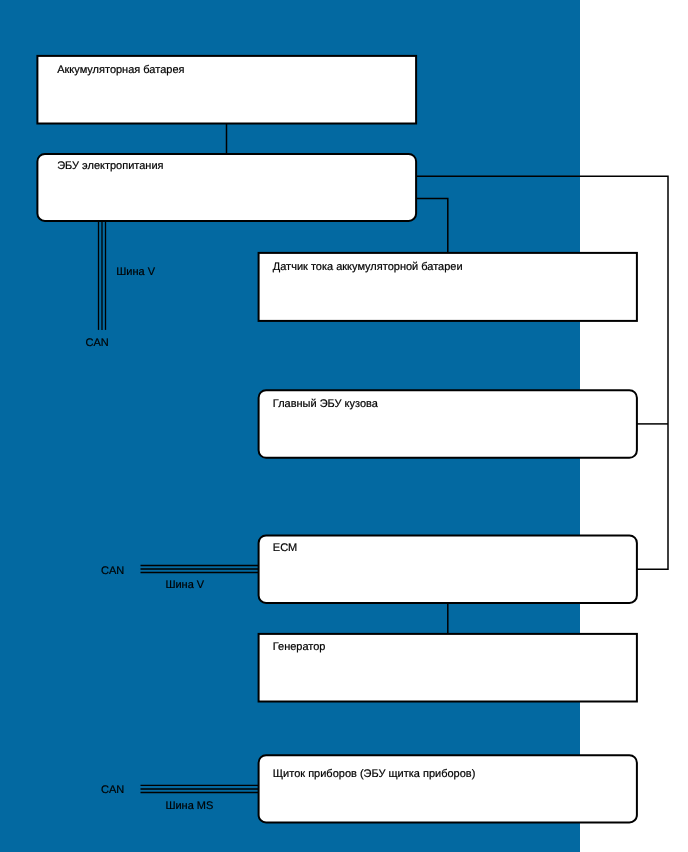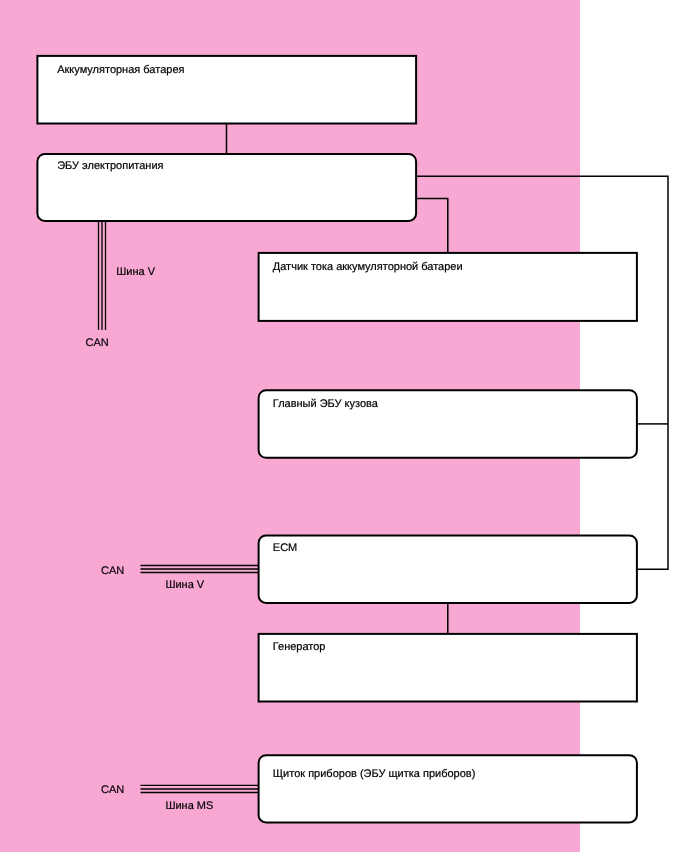--- a/index.html
+++ b/index.html
@@ -1,18 +1,18 @@
 <!DOCTYPE html>
 <html><head>
 <meta charset="utf-8">
 <title>Diagram</title>
 <style>
   html,body{margin:0;padding:0;background:#ffffff;-webkit-font-smoothing:antialiased;text-rendering:geometricPrecision;}
   body{width:688px;height:852px;overflow:hidden;font-family:"Liberation Sans",sans-serif;}
-  #stage{position:relative;width:580px;height:852px;background:#f9a8d4;}
+  #stage{position:relative;width:580px;height:852px;background:#0369a1;}
   svg{position:absolute;left:0;top:0;}
   .blk{fill:#ffffff;stroke:#000000;stroke-width:2;}
   .conn{stroke:#000000;stroke-width:1.5;fill:none;}
   .bus{stroke:#000000;stroke-width:1.3;fill:none;}
   .lbl{font-family:"Liberation Sans",sans-serif;font-size:11px;fill:#000000;stroke:#000000;stroke-width:0.2;paint-order:stroke fill;
        -webkit-font-smoothing:antialiased;}
   #box-layer, #bus-label-layer{transform:translateZ(0);}
 </style>
 </head>
 <body>

